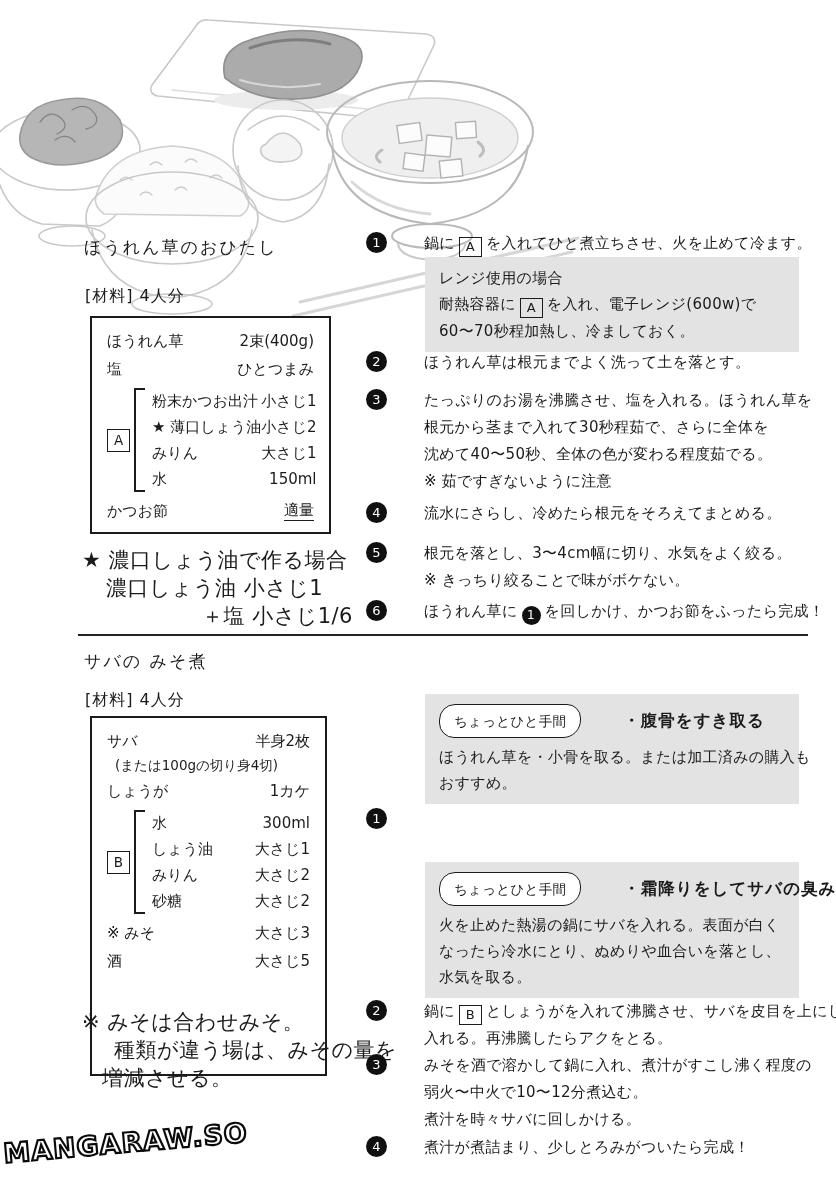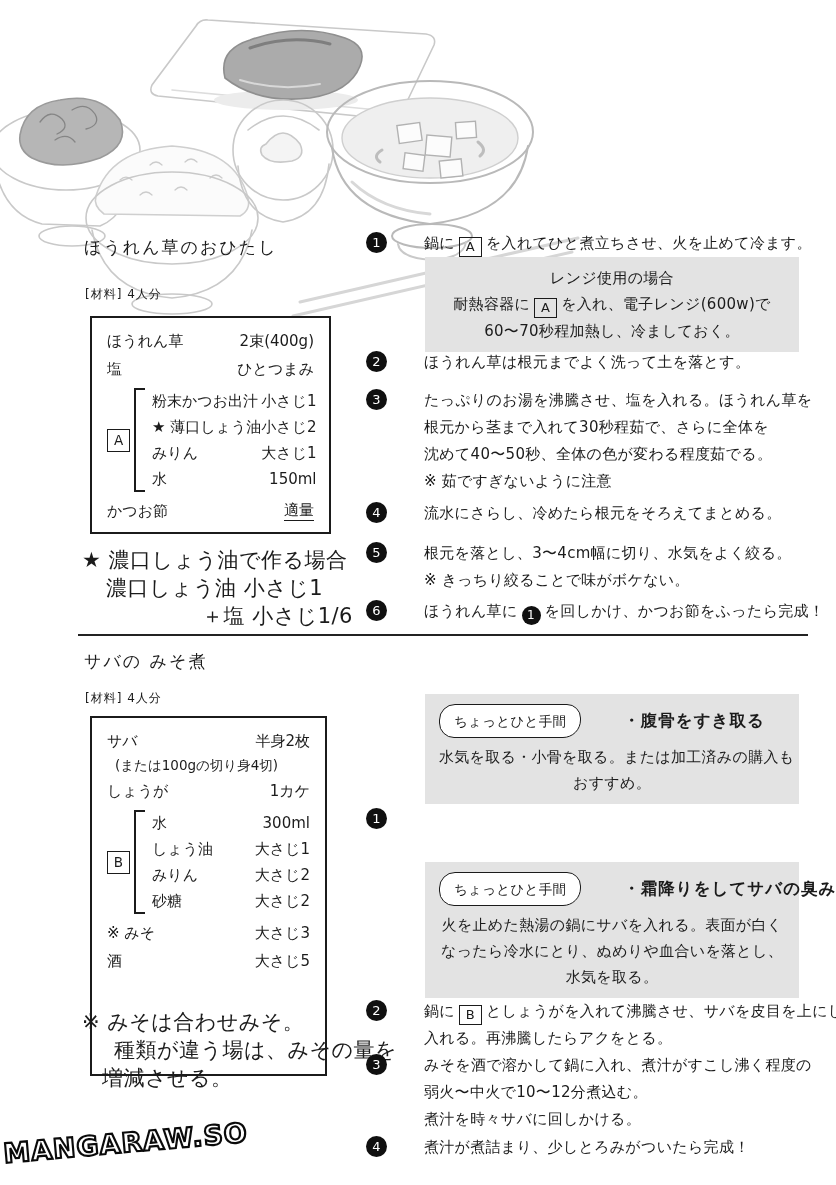--- a/index.html
+++ b/index.html
@@ -1,20 +1,20 @@
 <!DOCTYPE html>
 <html><head>
 <meta charset="utf-8">
 <style>
   html,body{margin:0;padding:0;background:#fff;}
   .page{position:relative;width:836px;height:1185px;background:#ffffff;overflow:hidden;
         font-family:"DejaVu Sans",sans-serif;color:#1b1b1b;}
   .sketch{position:absolute;left:0;top:0;pointer-events:none;}
   .r-title{position:absolute;font-size:17px;letter-spacing:2px;}
-  .r-serv{position:absolute;font-size:12px;letter-spacing:1px;}
+  .r-serv{position:absolute;font-size:16px;letter-spacing:1px;}
 
   .ingbox{position:absolute;border:2px solid #1b1b1b;box-sizing:border-box;padding:9px 15px;background:transparent;}
   .irow{display:flex;justify-content:space-between;align-items:center;height:28px;font-size:15px;}
   .isub{font-size:13.5px;height:22px;display:flex;align-items:center;padding-left:8px;}
   .iname{white-space:nowrap;}
   .iamt{white-space:nowrap;}
   .ul{border-bottom:1.6px solid #1b1b1b;}
   .group{display:flex;align-items:stretch;margin:5px 0;}
   .glabel{border:1.6px solid #1b1b1b;width:21px;height:21px;display:flex;align-items:center;justify-content:center;
           font-size:13.5px;align-self:center;margin-right:4px;flex:none;}
@@ -33,21 +33,21 @@
   .stext{font-size:15px;line-height:27px;letter-spacing:.3px;}
   .sline{white-space:nowrap;}
   .note{letter-spacing:.2px;}
 
   .inbox{display:inline-flex;align-items:center;justify-content:center;border:1.6px solid #1b1b1b;
          min-width:17px;height:18px;padding:0 2px;font-size:13px;margin:0 4px;vertical-align:-3px;line-height:1;}
   .incircle{display:inline-flex;align-items:center;justify-content:center;background:#101010;color:#fff;
             border-radius:50%;width:19px;height:19px;font-size:12px;margin:0 4px;vertical-align:-3px;line-height:1;}
 
   .graybox{position:absolute;background:#e3e3e3;box-sizing:border-box;padding:8px 14px;
-           font-size:15px;line-height:26px;letter-spacing:.3px;text-align:center;}
+           font-size:15px;line-height:26px;letter-spacing:.3px;}
   .gline{white-space:nowrap;}
   .tiphead{display:flex;align-items:center;margin:2px 0 6px 0;gap:28px;}
   .bubble{display:inline-block;background:#fff;border:1.7px solid #1b1b1b;border-radius:16px 14px 18px 15px;
           padding:3px 14px;font-size:13.5px;margin-right:14px;white-space:nowrap;}
   .tiptitle{font-size:16.5px;font-weight:bold;letter-spacing:1px;white-space:nowrap;}
 
   .watermark{position:absolute;left:2px;top:1138px;transform:rotate(-5deg);transform-origin:left top;
              font-size:27px;font-weight:bold;letter-spacing:1px;color:#ffffff;
              -webkit-text-stroke:2.2px #0a0a0a;white-space:nowrap;}
 </style>
@@ -274,21 +274,21 @@
     <div>※ みそは合わせみそ。</div>
     <div style="margin-left:32px;">種類が違う場は、みその量を</div>
     <div style="margin-left:20px;">増減させる。</div>
   </div>
 
   <div class="graybox" style="left:425px;top:694px;width:374px;">
     <div class="tiphead">
       <span class="bubble">ちょっとひと手間</span>
       <span class="tiptitle">・腹骨をすき取る</span>
     </div>
-    <div class="gline">水気を取る・小骨を取る。または加工済みの購入も</div>
+    <div class="gline">ほうれん草を・小骨を取る。または加工済みの購入も</div>
     <div class="gline">おすすめ。</div>
   </div>
 
   <div class="step" style="left:366px;top:806px;">
     <span class="snum">1</span>
   </div>
 
   <div class="graybox" style="left:425px;top:862px;width:374px;">
     <div class="tiphead">
       <span class="bubble">ちょっとひと手間</span>

